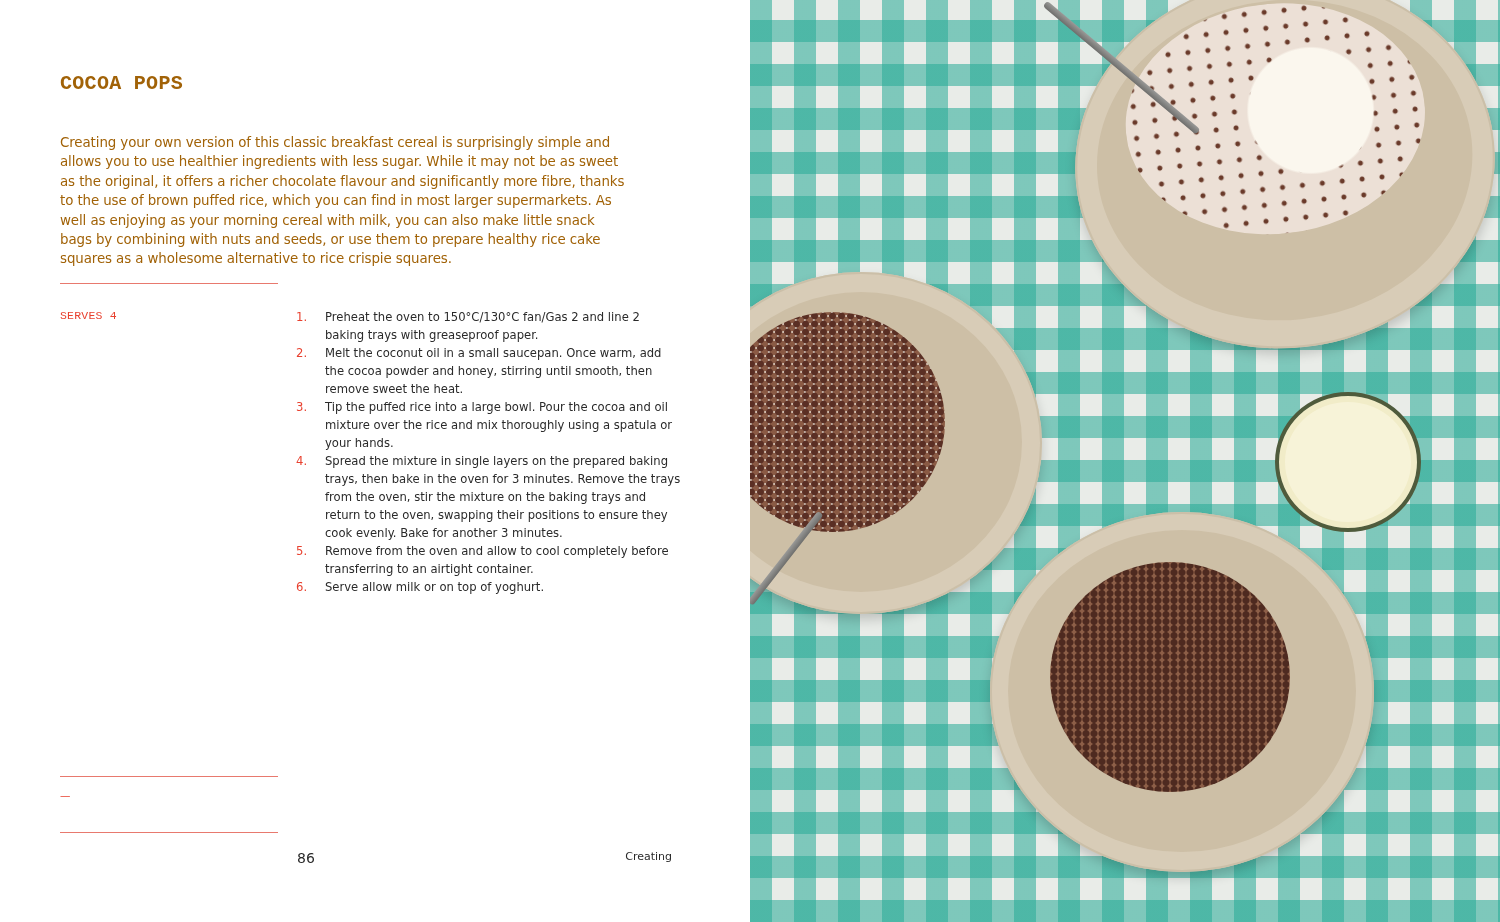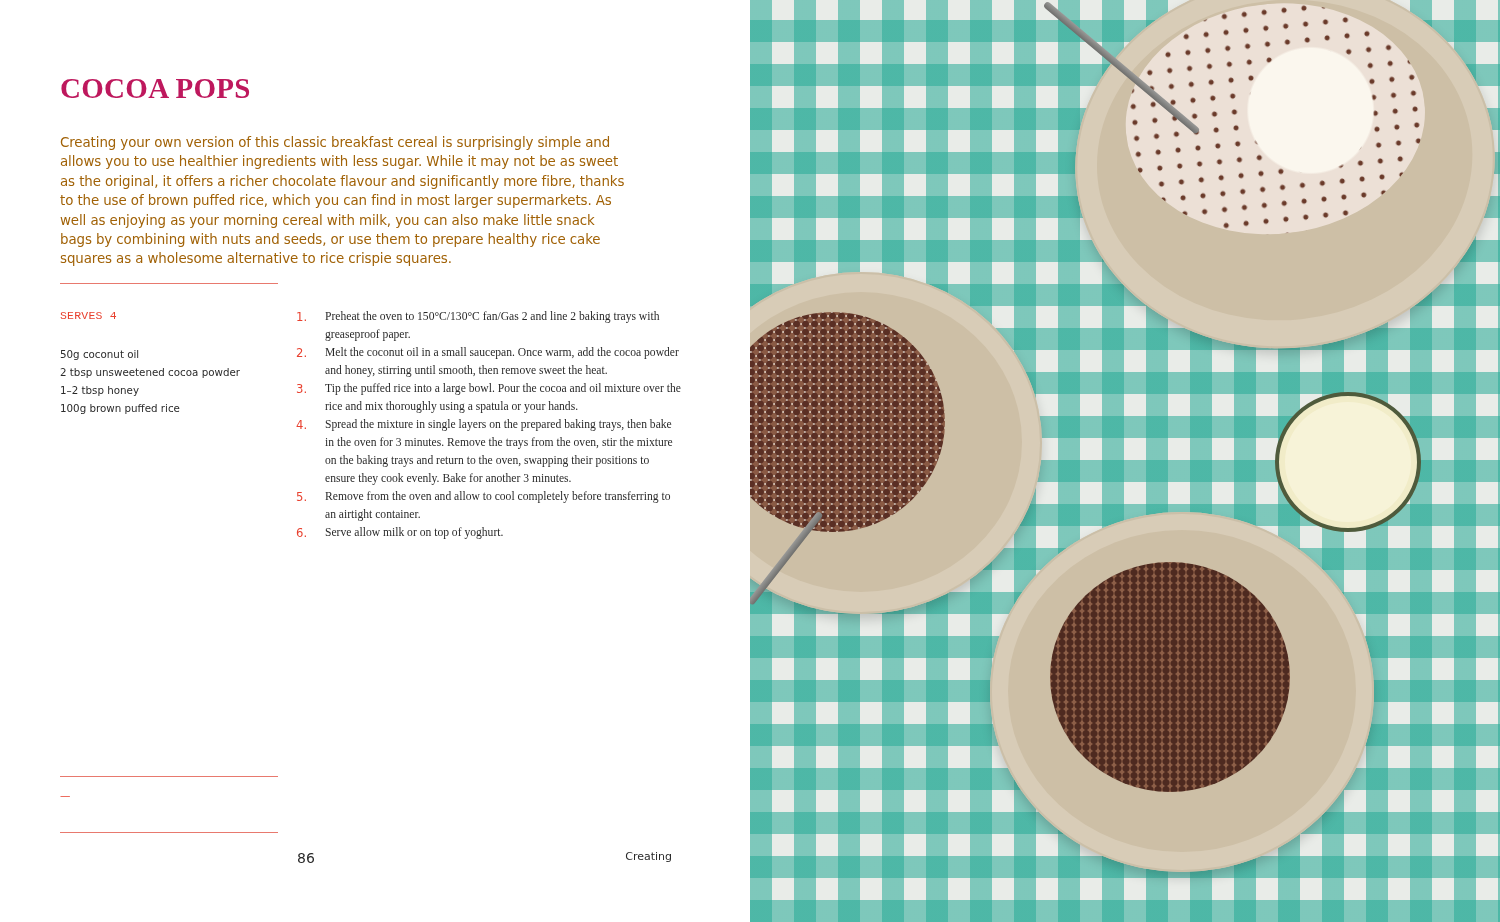--- a/index.html
+++ b/index.html
@@ -1,35 +1,35 @@
 <!DOCTYPE html>
 <html><head>
 <meta charset="utf-8">
 <style>
   * { box-sizing: border-box; margin: 0; padding: 0; }
   html, body { width: 1500px; height: 922px; overflow: hidden; background: #fff; }
   body { position: relative; font-family: "DejaVu Sans", "Liberation Sans", sans-serif; color: #222; }
 
   .left-page { position: absolute; left: 0; top: 0; width: 750px; height: 922px; background: #fff; }
-  .title { position: absolute; left: 60px; top: 72px; font-family: Liberation Serif, serif; font-weight: 700;
-           font-size: 29px; letter-spacing: 0.3px; color: #be185d; }
+  .title { position: absolute; left: 60px; top: 72px; font-family: Liberation Mono, monospace; font-weight: 700;
+           font-size: 20px; letter-spacing: 0.3px; color: #a16207; }
   .intro { position: absolute; left: 60px; top: 133px; width: 565px; font-size: 13.4px; line-height: 19.4px; color: #a16207; letter-spacing: -0.1px; }
 
   .rule { position: absolute; left: 60px; width: 218px; height: 1px; background: #e8796e; }
   .rule.top { top: 283px; }
   .rule.note-top { top: 776px; }
   .rule.note-bottom { top: 832px; }
 
   .serves { position: absolute; left: 60px; top: 309px; font-size: 11.5px; color: #e8412f; letter-spacing: 0.2px; font-family: Liberation Mono, monospace; }
   .ingredients { position: absolute; left: 60px; top: 345px; list-style: none; font-size: 10.3px; line-height: 18px; color: #2a2a2a; }
 
   .method { position: absolute; left: 296px; top: 308px; width: 385px; list-style: none; font-size: 11.6px; line-height: 18px; color: #2a2a2a; }
   .method li { display: flex; }
   .method .num { width: 29px; flex: none; color: #e8412f; }
-  .method .txt { flex: 1; font-family: Liberation Serif, serif; }
+  .method .txt { flex: 1; }
 
   .note { position: absolute; left: 60px; top: 787px; width: 218px; display: flex; font-size: 10.4px; line-height: 16.5px; color: #2a2a2a; }
   .note .dash { width: 25px; flex: none; color: #e8412f; }
 
   .folio { position: absolute; left: 297px; top: 850px; font-size: 14px; color: #2a2a2a; }
   .section { position: absolute; right: 78px; top: 850px; font-size: 11px; color: #2a2a2a; }
 
   .photo { position: absolute; left: 750px; top: 0; width: 750px; height: 922px; overflow: hidden;
     background-color: #e9ece8;
     background-image:
@@ -67,26 +67,20 @@
 <body>
 
 <div class="left-page">
   <h1 class="title">COCOA POPS</h1>
   <p class="intro">Creating your own version of this classic breakfast cereal is surprisingly simple and allows you to use healthier ingredients with less sugar. While it may not be as sweet as the original, it offers a richer chocolate flavour and significantly more fibre, thanks to the use of brown puffed rice, which you can find in most larger supermarkets. As well as enjoying as your morning cereal with milk, you can also make little snack bags by combining with nuts and seeds, or use them to prepare healthy rice cake squares as a wholesome alternative to rice crispie squares.</p>
 
   <div class="rule top"></div>
 
   <div class="serves">SERVES 4</div>
 
-  <ul class="ingredients">
-    <li>50g coconut oil</li>
-    <li>2 tbsp unsweetened cocoa powder</li>
-    <li>1–2 tbsp honey</li>
-    <li>100g brown puffed rice</li>
-  </ul>
 
   <ol class="method">
     <li>
         <span class="num">1.</span>
         <span class="txt">Preheat the oven to 150°C/130°C fan/Gas 2 and line 2 baking trays with greaseproof paper.</span>
       </li>
     <li>
         <span class="num">2.</span>
         <span class="txt">Melt the coconut oil in a small saucepan. Once warm, add the cocoa powder and honey, stirring until smooth, then remove sweet the heat.</span>
       </li>

